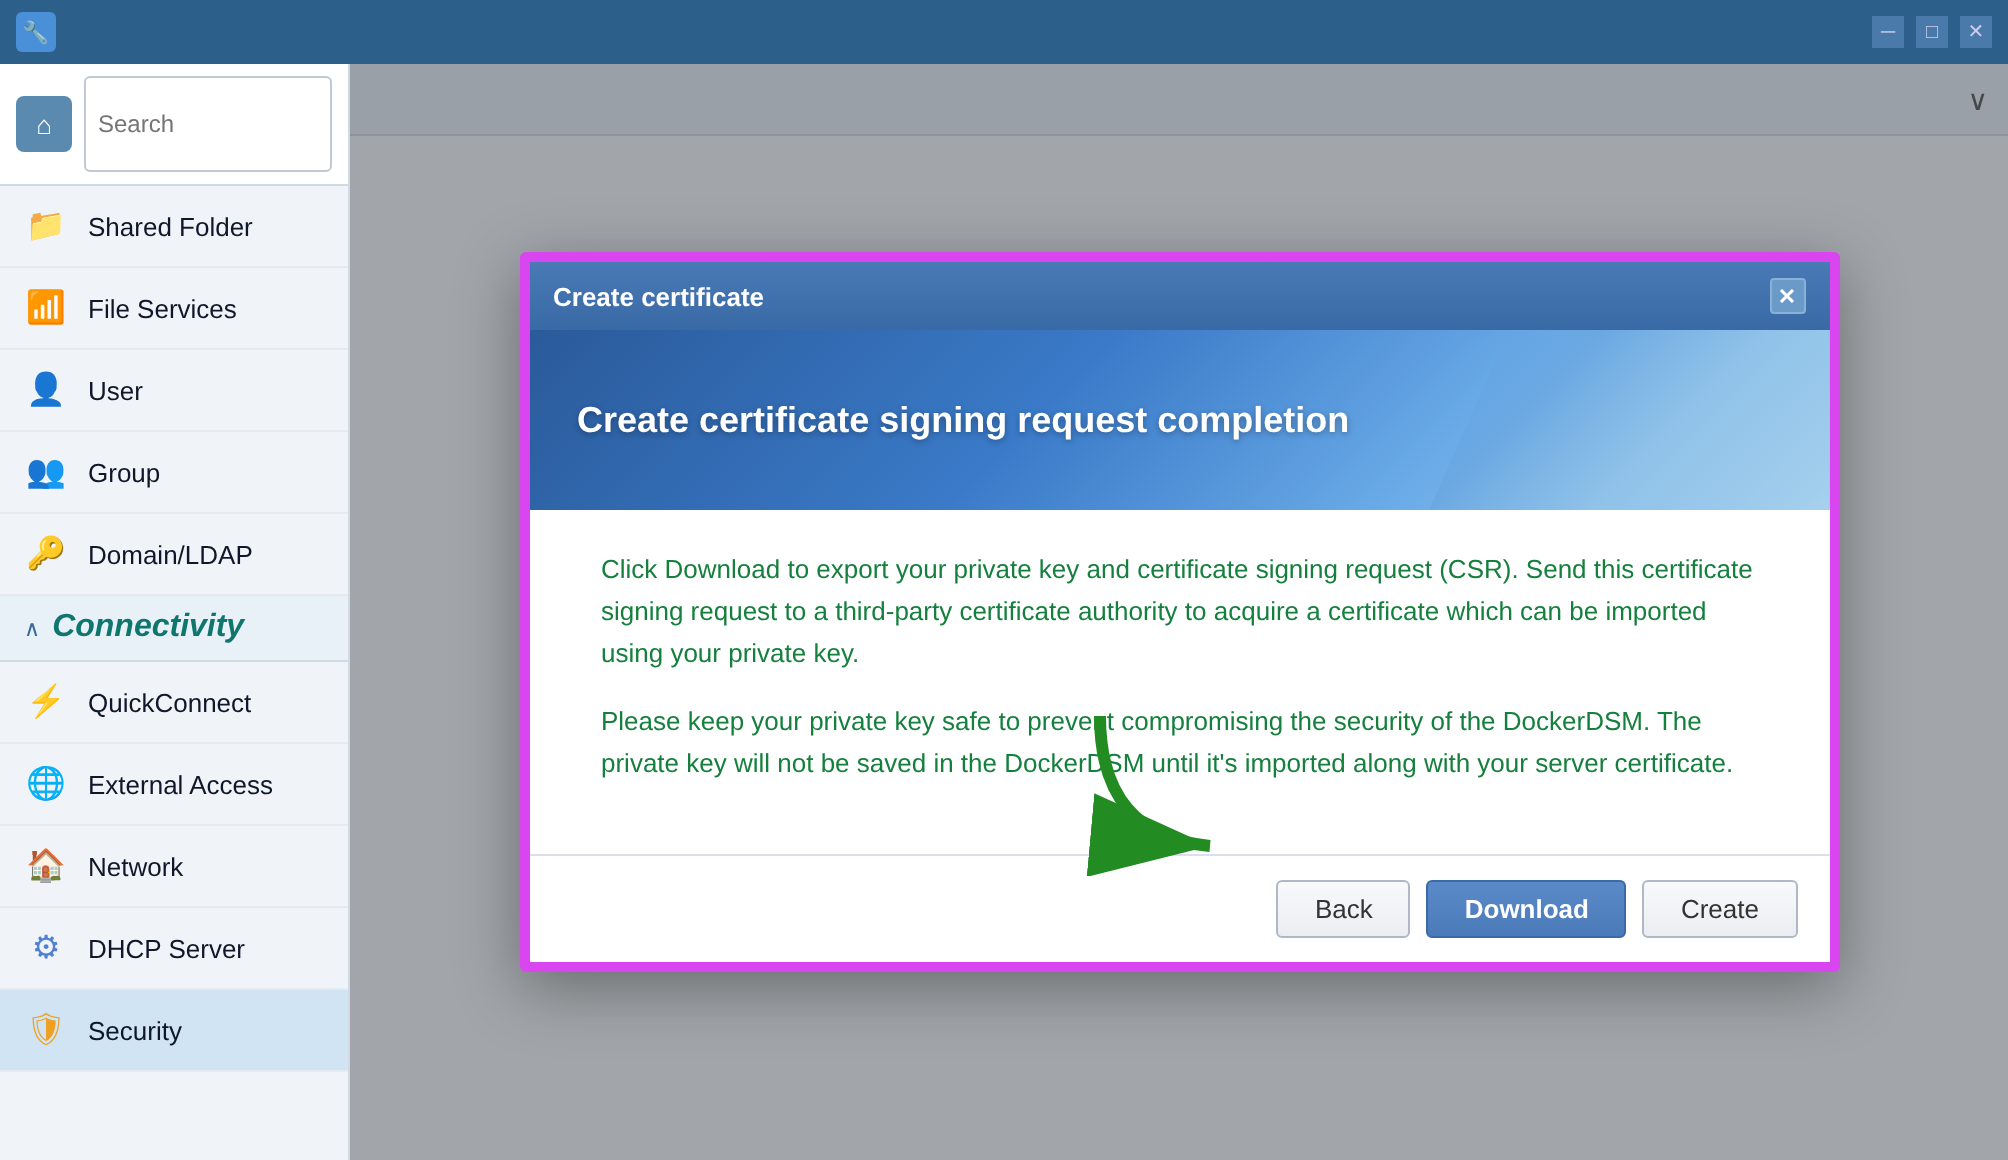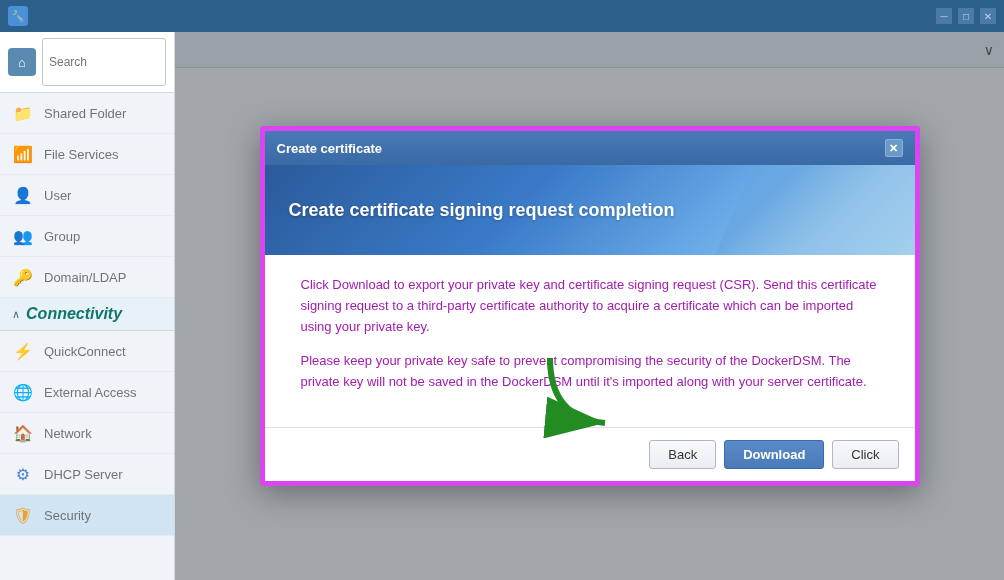--- a/index.html
+++ b/index.html
@@ -123,21 +123,21 @@
       width: 22px;
       height: 22px;
       display: flex;
       align-items: center;
       justify-content: center;
       font-size: 16px;
       flex-shrink: 0;
     }
     .sidebar-item-label {
       font-size: 13px;
-      color: #737373;
+      color: #0f172a;
     }
 
     .sidebar-section-header {
       display: flex;
       align-items: center;
       padding: 7px 12px;
       gap: 6px;
       background: #e8f0f8;
       border-bottom: 1px solid #d0dae4;
       cursor: pointer;
@@ -243,21 +243,21 @@
       color: white;
       font-size: 18px;
       font-weight: bold;
       text-shadow: 0 1px 3px rgba(0,0,0,0.3);
     }
 
     
     .modal-body {
       padding: 20px 36px;
       flex: 1;
-      color: #a21caf;
+      color: #15803d;
       line-height: 1.6;
     }
     .modal-body p {
       margin-bottom: 14px;
       font-size: 13px;
     }
 
     
     .modal-footer {
       padding: 12px 16px;
@@ -411,21 +411,21 @@
                   <marker id="arrowhead" markerWidth="10" markerHeight="7" refX="10" refY="3.5" orient="auto">
                     <polygon points="0 0, 10 3.5, 0 7" fill="#228B22"></polygon>
                   </marker>
                 </defs>
                 <path d="M 20 10 Q 20 70 75 75" stroke="#228B22" stroke-width="6" fill="none" marker-end="url(#arrowhead)"></path>
               </svg>
             </div>
 
             <button class="btn">Back</button>
             <button class="btn btn-primary">Download</button>
-            <button class="btn">Click</button>
+            <button class="btn">Create</button>
           </div>
 
         </div>
       </div>
 
     </div>
   </div>
 </div>
 
 </body></html>

